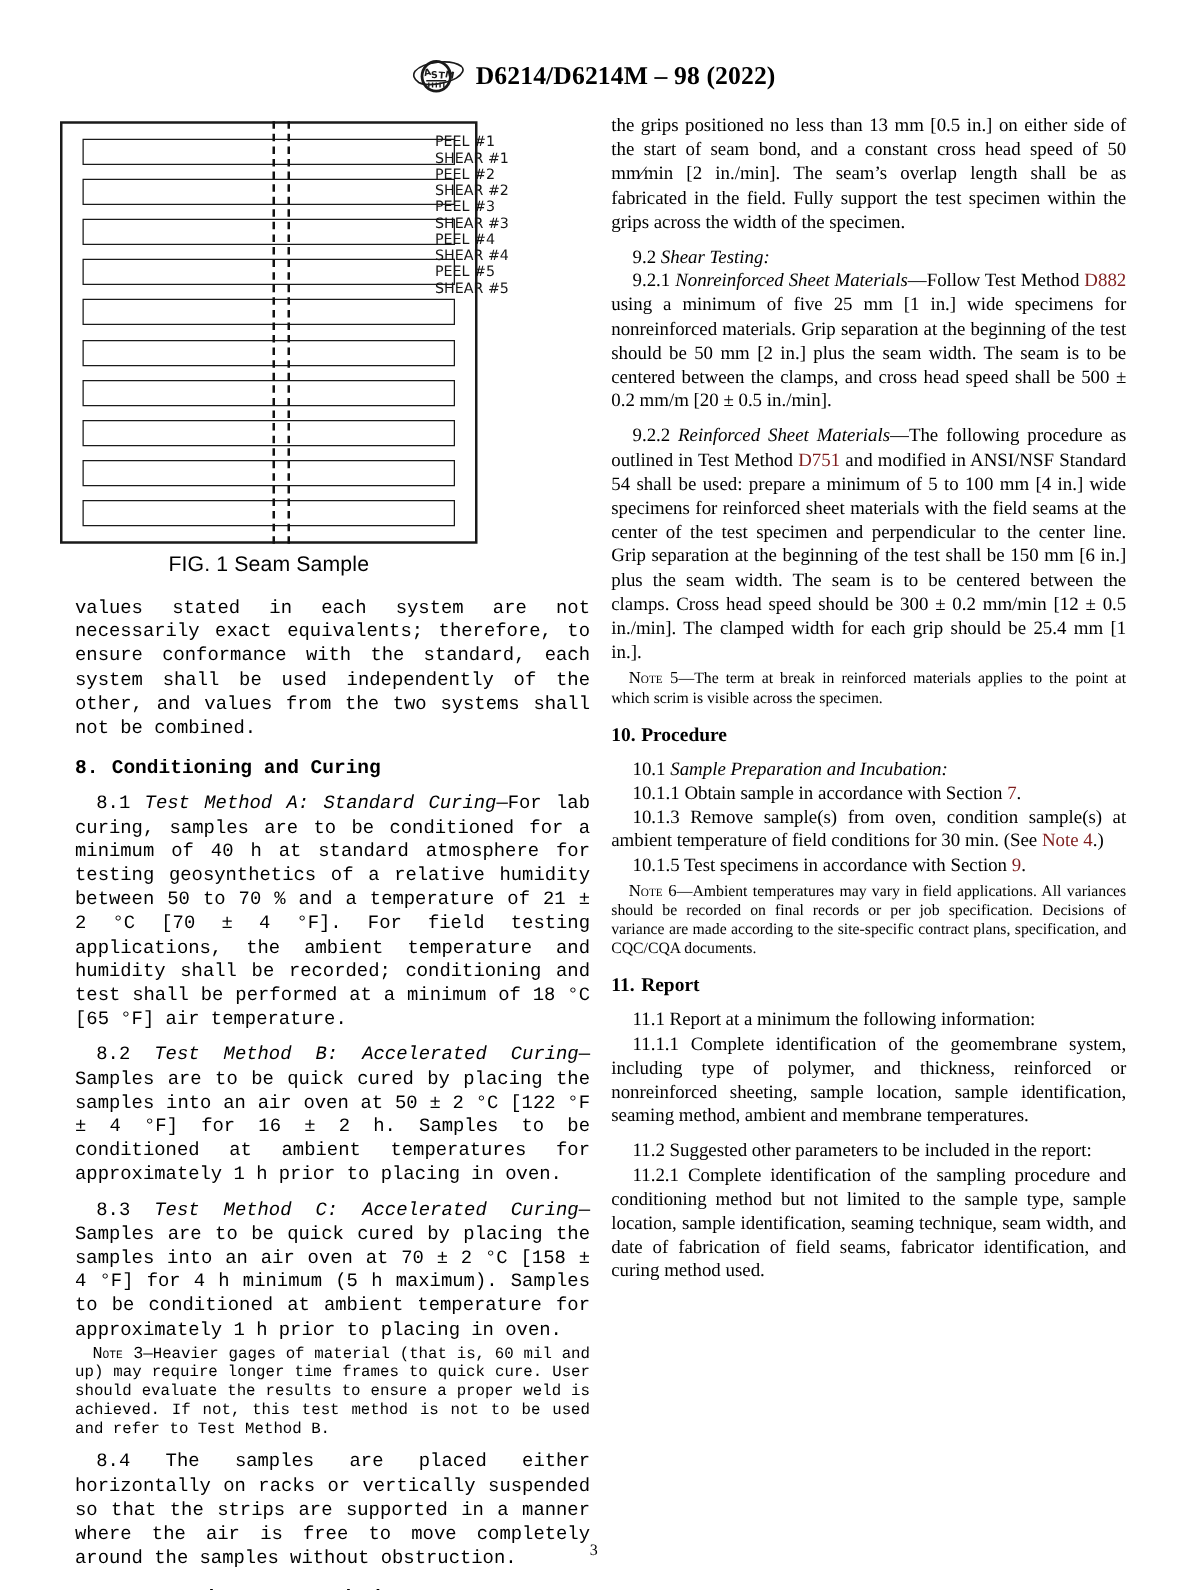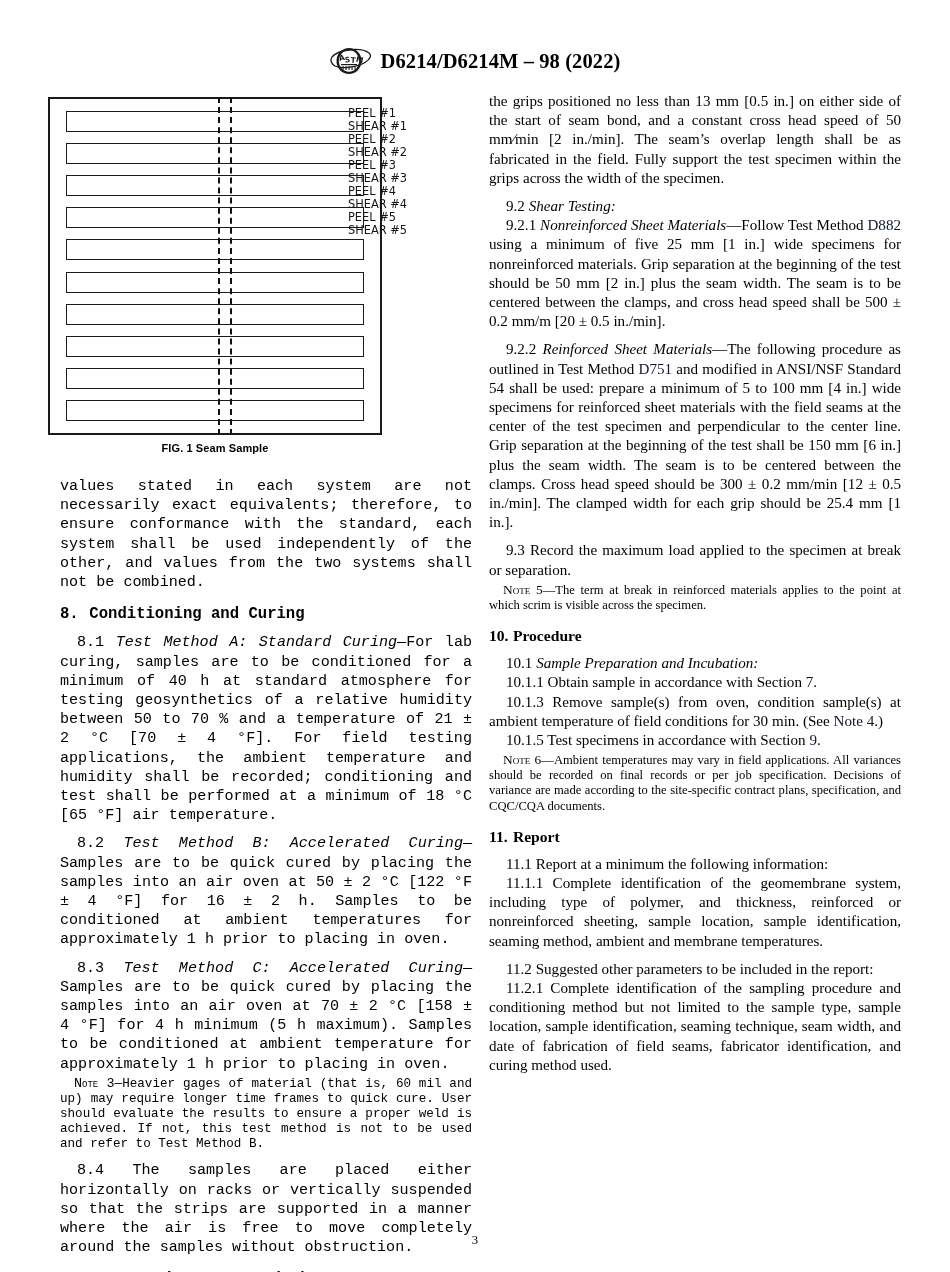--- a/index.html
+++ b/index.html
@@ -65,21 +65,21 @@
     font-weight: bold;
     font-size: 15.6px;
     margin-top: 13px;
     margin-bottom: 2px;
     text-indent: 0;
     text-align: left;
   }
   .sec-head .num { display: inline-block; min-width: 20px; }
 
   .it { font-style: italic; }
-  .lnk { color: #0f172a; }
+  .lnk { color: #7f1d1d; }
 
   
   .note {
     font-size: 12.6px;
     line-height: 15.1px;
     text-indent: 14px;
     text-align: justify;
     margin-top: 2px;
   }
   .note.stacked { margin-top: 0; }
@@ -142,22 +142,22 @@
     font-family: "DejaVu Sans", sans-serif;
     font-size: 11.4px;
     color: #151515;
   }
   .fig-label { line-height: 13px; white-space: nowrap; }
 
   .fig-caption {
     width: 334px;
     text-align: center;
     font-family: "Liberation Sans", sans-serif;
-    font-weight: bold;
-    font-size: 11px;
+    font-weight: normal;
+    font-size: 17px;
     margin-top: 7px;
     letter-spacing: 0.1px;
   }
 
   
   .col-left { top: 477px; }
 
   
   .page-number {
     position: absolute;
@@ -285,24 +285,20 @@
   <p class="para tight">
     <span>9.2.1</span>
     <span class="it">Nonreinforced Sheet Materials</span><span>—Follow Test Method </span><span class="lnk">D882</span><span> using a minimum of five 25 mm [1 in.] wide specimens for nonreinforced materials. Grip separation at the beginning of the test should be 50 mm [2 in.] plus the seam width. The seam is to be centered between the clamps, and cross head speed shall be 500 ± 0.2 mm/m [20 ± 0.5 in./min].</span>
   </p>
 
   <p class="para">
     <span>9.2.2</span>
     <span class="it">Reinforced Sheet Materials</span><span>—The following procedure as outlined in Test Method </span><span class="lnk">D751</span><span> and modified in ANSI/NSF Standard 54 shall be used: prepare a minimum of 5 to 100 mm [4 in.] wide specimens for reinforced sheet materials with the field seams at the center of the test specimen and perpendicular to the center line. Grip separation at the beginning of the test shall be 150 mm [6 in.] plus the seam width. The seam is to be centered between the clamps. Cross head speed should be 300 ± 0.2 mm/min [12 ± 0.5 in./min]. The clamped width for each grip should be 25.4 mm [1 in.].</span>
   </p>
 
-  <p class="para">
-    <span>9.3</span>
-    <span>Record the maximum load applied to the specimen at break or separation.</span>
-  </p>
 
   <p class="note">
     <span class="nlabel">Note 5</span><span>—The term at break in reinforced materials applies to the point at which scrim is visible across the specimen.</span>
   </p>
 
   <p class="sec-head">
     <span class="num">10.</span>
     <span>Procedure</span>
   </p>
 

